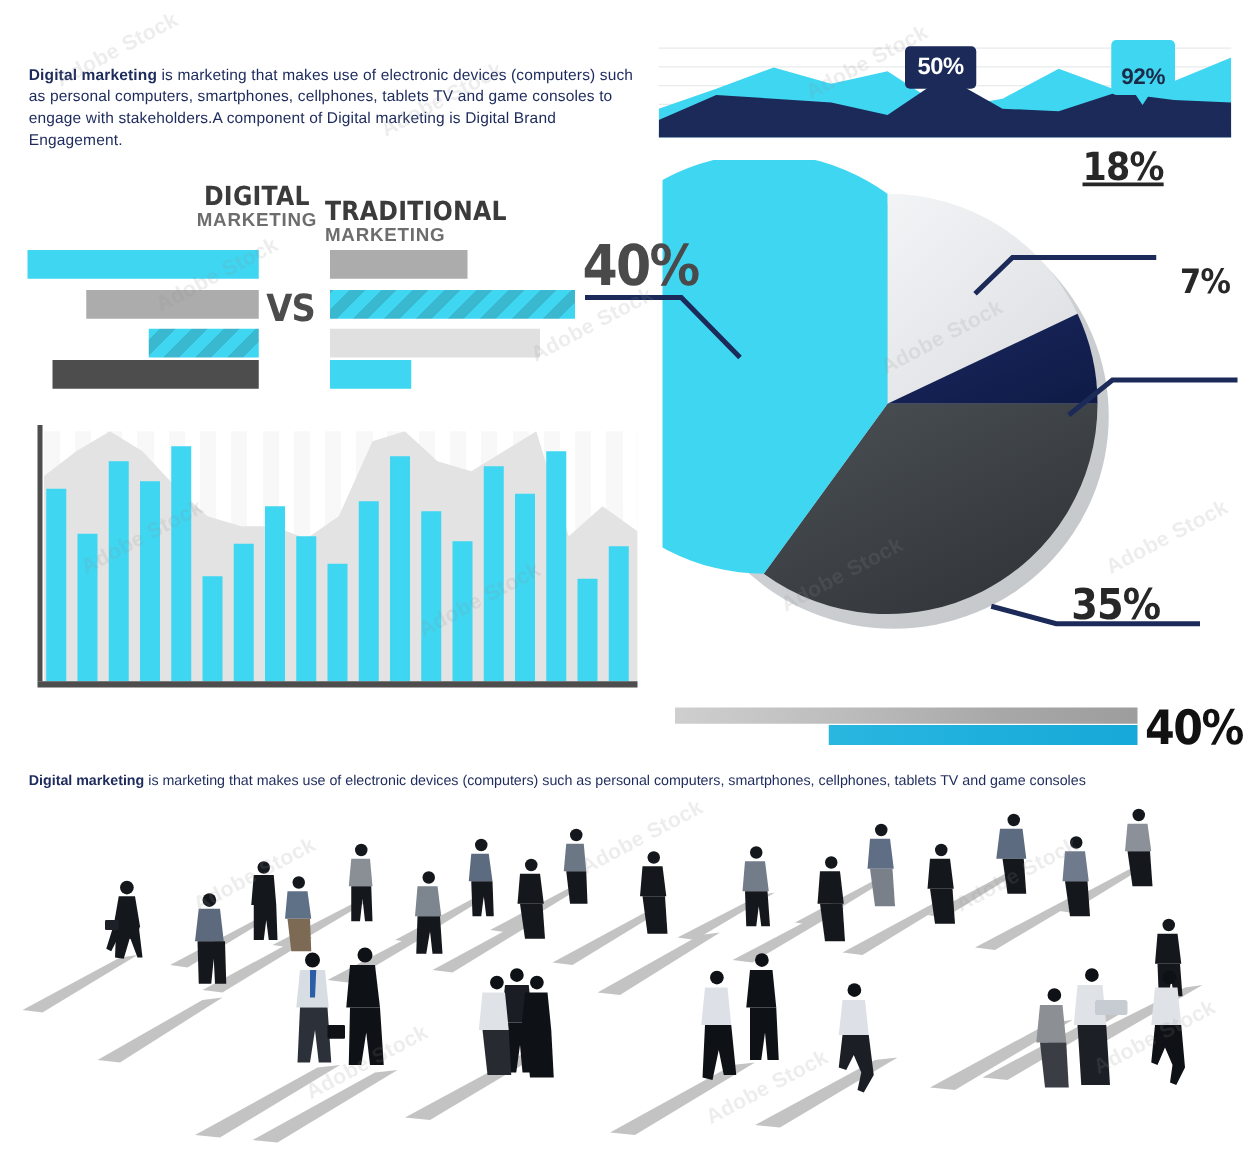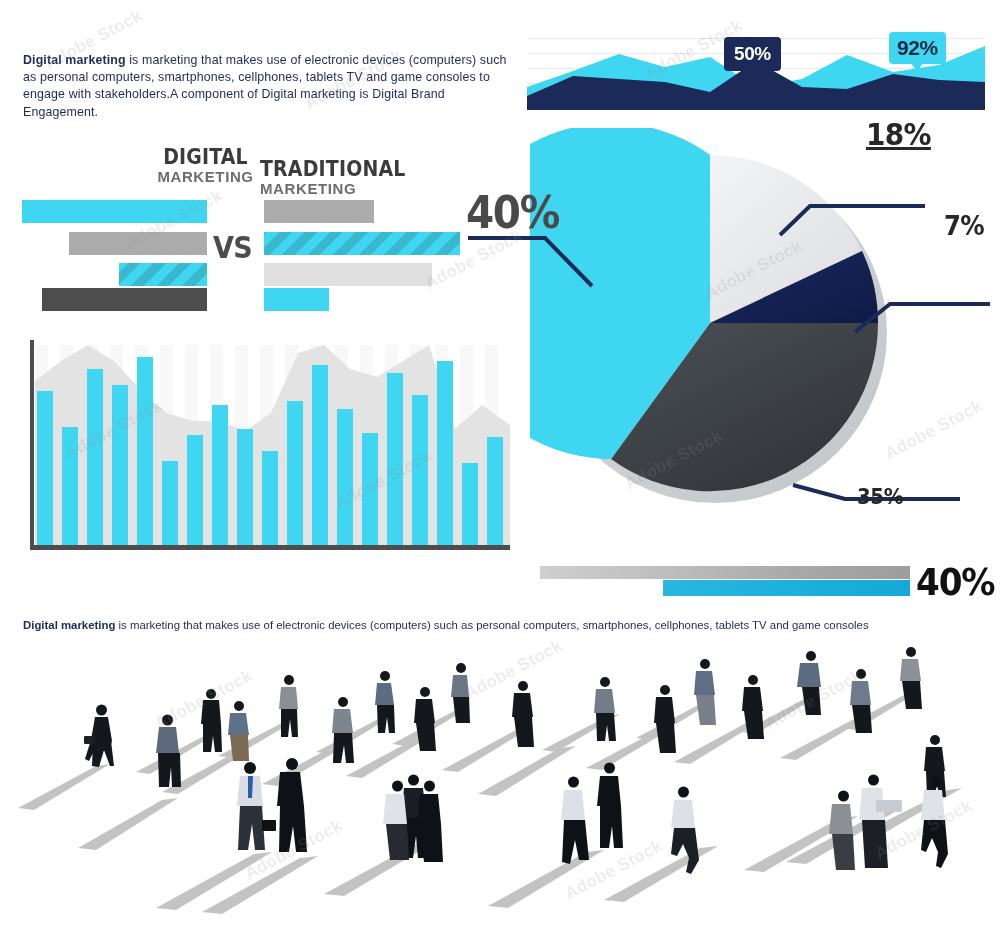--- a/index.html
+++ b/index.html
@@ -25,21 +25,21 @@
   .callout{
     position:absolute;font-weight:bold;font-size:19px;line-height:1;
     padding:7px 10px 8px 10px;border-radius:4px;letter-spacing:-.02em;
   }
   .callout.navy{background:#1b2a58;color:#ffffff;left:197px;top:5px;}
   .callout.navy:after{
     content:"";position:absolute;left:50%;margin-left:-7px;bottom:-9px;
     border-left:7px solid transparent;border-right:7px solid transparent;
     border-top:10px solid #1b2a58;
   }
-  .callout.cyan{background:#3fd6f2;color:#1d2a46;left:362px;top:0px;font-size:21px;padding:5px 8px 6px 8px;}
+  .callout.cyan{background:#3fd6f2;color:#1d2a46;left:362px;top:0px;font-size:18px;padding:20px 8px 6px 8px;}
   .callout.cyan:after{
     content:"";position:absolute;left:50%;margin-left:-6px;bottom:-8px;
     border-left:6px solid transparent;border-right:6px solid transparent;
     border-top:9px solid #3fd6f2;
   }
 
   
   .cmp{position:absolute;left:0;top:146px;width:520px;height:170px;}
   .cmp-title{position:absolute;text-align:center;}
   .cmp-title .big{font-size:21px;font-weight:bold;letter-spacing:.01em;color:#3b3b3b;line-height:22px;
@@ -63,21 +63,21 @@
   .lead{position:absolute;stroke:#1b2a58;fill:none;stroke-width:4;}
 
   
   .pie-wrap{position:absolute;left:530px;top:128px;width:400px;height:390px;}
 
   
   .plabel{position:absolute;font-weight:bold;color:#272727;
     font-family:"DejaVu Sans Condensed","Liberation Sans",sans-serif;letter-spacing:-.02em;}
   .p18{left:866px;top:116px;font-size:31px;text-decoration:underline;}
   .p7{left:944px;top:210px;font-size:27px;}
-  .p35{left:857px;top:484px;font-size:22px;}
+  .p35{left:857px;top:464px;font-size:34px;}
 
   
   .barchart{position:absolute;left:30px;top:340px;width:490px;height:210px;}
   .barchart .axis-y{position:absolute;left:0;top:0;width:4px;height:205px;background:#4d4d4d;}
   .barchart .axis-x{position:absolute;left:0;bottom:0;width:480px;height:5px;background:#4d4d4d;}
   .barchart .plot{position:absolute;left:5px;bottom:5px;width:475px;height:200px;}
   .barchart .stripes{position:absolute;inset:0;opacity:.55;
     background-image:repeating-linear-gradient(90deg,#f2f2f2 0 13px,#ffffff 13px 25px);}
   .barchart svg.area{position:absolute;left:0;bottom:0;}
   .vbar{position:absolute;bottom:0;background:#3fd6f2;}

